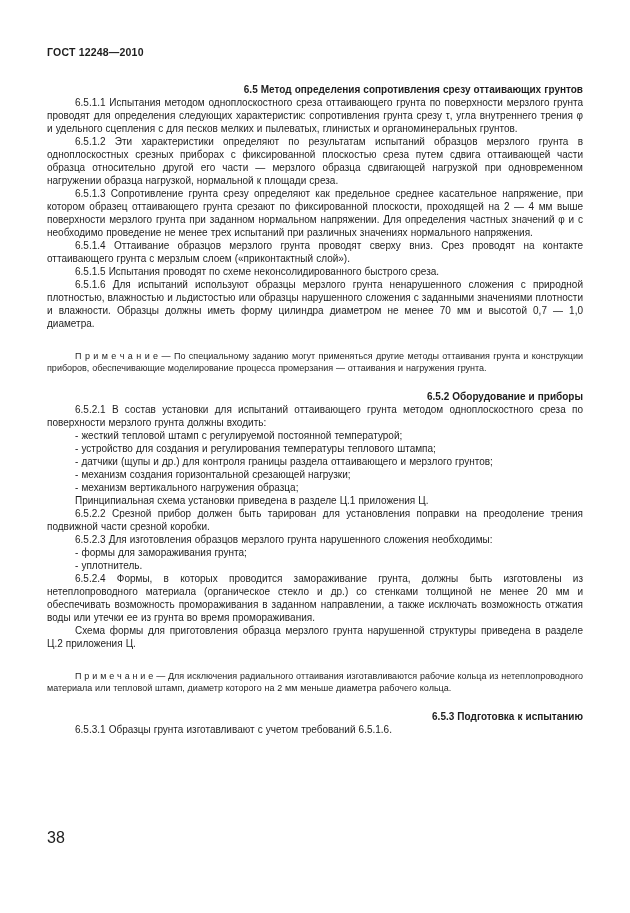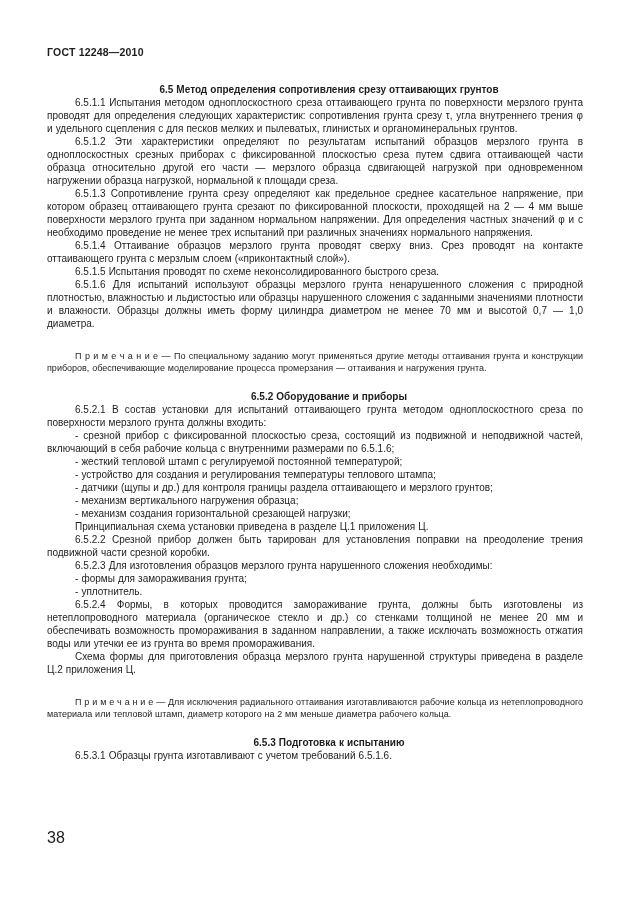--- a/index.html
+++ b/index.html
@@ -28,21 +28,21 @@
   .content p {
     margin: 0;
     font-size: 10px;
     line-height: 13px;
     text-align: justify;
     text-indent: 28px;
     word-spacing: 0.3px;
   }
   .content p.heading {
     font-weight: bold;
-    text-align: center;
+    text-align: right;
   }
   .content p.note {
     font-size: 9px;
     line-height: 12px;
     margin: 20px 0 5px 0;
   }
   .content p.note + p.heading {
     margin-top: 16px;
   }
   .page-number {
@@ -63,26 +63,25 @@
       <p class="heading">6.5 Метод определения сопротивления срезу оттаивающих грунтов</p>
       <p class="para">6.5.1.1 Испытания методом одноплоскостного среза оттаивающего грунта по поверхности мерзлого грунта проводят для определения следующих характеристик: сопротивления грунта срезу τ, угла внутреннего трения φ и удельного сцепления с для песков мелких и пылеватых, глинистых и органоминеральных грунтов.</p>
       <p class="para">6.5.1.2 Эти характеристики определяют по результатам испытаний образцов мерзлого грунта в одноплоскостных срезных приборах с фиксированной плоскостью среза путем сдвига оттаивающей части образца относительно другой его части — мерзлого образца сдвигающей нагрузкой при одновременном нагружении образца нагрузкой, нормальной к площади среза.</p>
       <p class="para">6.5.1.3 Сопротивление грунта срезу определяют как предельное среднее касательное напряжение, при котором образец оттаивающего грунта срезают по фиксированной плоскости, проходящей на 2 — 4 мм выше поверхности мерзлого грунта при заданном нормальном напряжении. Для определения частных значений φ и с необходимо проведение не менее трех испытаний при различных значениях нормального напряжения.</p>
       <p class="para">6.5.1.4 Оттаивание образцов мерзлого грунта проводят сверху вниз. Срез проводят на контакте оттаивающего грунта с мерзлым слоем («приконтактный слой»).</p>
       <p class="para">6.5.1.5 Испытания проводят по схеме неконсолидированного быстрого среза.</p>
       <p class="para">6.5.1.6 Для испытаний используют образцы мерзлого грунта ненарушенного сложения с природной плотностью, влажностью и льдистостью или образцы нарушенного сложения с заданными значениями плотности и влажности. Образцы должны иметь форму цилиндра диаметром не менее 70 мм и высотой 0,7 — 1,0 диаметра.</p>
       <p class="note">П р и м е ч а н и е — По специальному заданию могут применяться другие методы оттаивания грунта и конструкции приборов, обеспечивающие моделирование процесса промерзания — оттаивания и нагружения грунта.</p>
       <p class="heading">6.5.2 Оборудование и приборы</p>
       <p class="para">6.5.2.1 В состав установки для испытаний оттаивающего грунта методом одноплоскостного среза по поверхности мерзлого грунта должны входить:</p>
-      <p class="list">- срезной прибор с фиксированной плоскостью среза, состоящий из подвижной и неподвижной частей, включающий в себя рабочие кольца с внутренними размерами по 6.5.1.6;</p>
       <p class="list">- жесткий тепловой штамп с регулируемой постоянной температурой;</p>
       <p class="list">- устройство для создания и регулирования температуры теплового штампа;</p>
       <p class="list">- датчики (щупы и др.) для контроля границы раздела оттаивающего и мерзлого грунтов;</p>
+      <p class="list">- механизм создания горизонтальной срезающей нагрузки;</p>
       <p class="list">- механизм вертикального нагружения  образца;</p>
-      <p class="list">- механизм создания горизонтальной срезающей нагрузки;</p>
       <p class="para">Принципиальная схема установки приведена в разделе Ц.1 приложения Ц.</p>
       <p class="para">6.5.2.2 Срезной прибор должен быть тарирован  для установления поправки на преодоление трения подвижной части срезной коробки.</p>
       <p class="para">6.5.2.3 Для изготовления  образцов мерзлого грунта нарушенного сложения необходимы:</p>
       <p class="list">- формы для замораживания грунта;</p>
       <p class="list">- уплотнитель.</p>
       <p class="para">6.5.2.4 Формы, в которых проводится замораживание грунта, должны быть изготовлены из нетеплопроводного материала (органическое стекло и др.) со стенками толщиной не менее 20 мм и обеспечивать возможность промораживания в заданном направлении, а также исключать возможность отжатия воды или утечки ее из грунта во время промораживания.</p>
       <p class="para">Схема  формы для приготовления образца мерзлого грунта нарушенной структуры приведена в разделе Ц.2 приложения Ц.</p>
       <p class="note">П р и м е ч а н и е — Для исключения радиального оттаивания изготавливаются рабочие кольца  из  нетеплопроводного  материала или тепловой  штамп, диаметр которого на 2 мм меньше диаметра рабочего кольца.</p>
       <p class="heading">6.5.3 Подготовка к испытанию</p>
       <p class="para">6.5.3.1 Образцы грунта изготавливают с учетом требований  6.5.1.6.</p>

